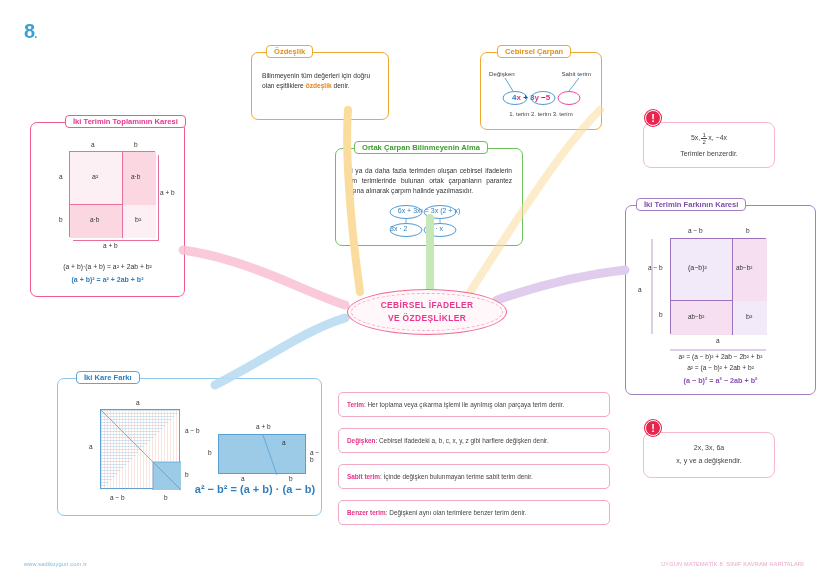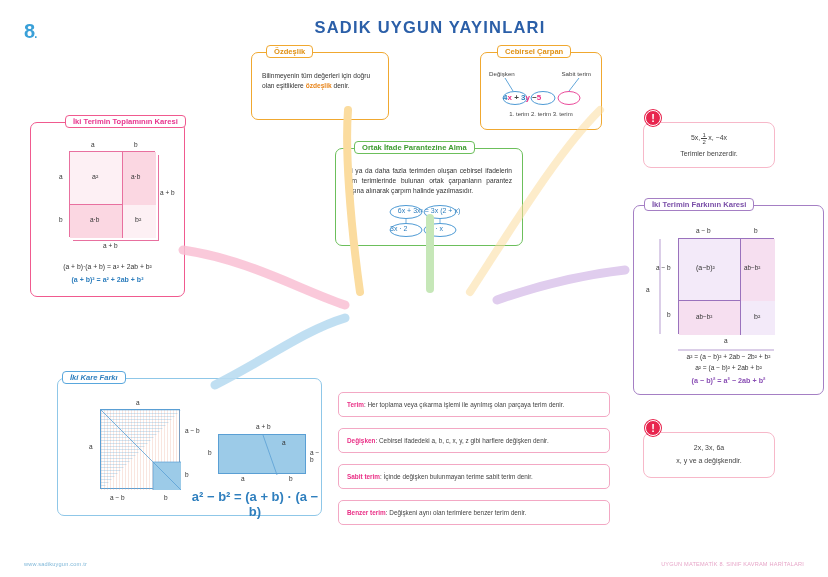--- a/index.html
+++ b/index.html
@@ -123,25 +123,29 @@
     <path d="M 345 295 C 330 230 330 150 330 120" stroke="#fbe0a8" stroke-width="8" fill="none" stroke-linecap="round" opacity="0.0"></path>
     <path d="M 360 292 C 350 220 345 150 348 110" stroke="#fbdc9f" stroke-width="8" fill="none" stroke-linecap="round"></path>
     <path d="M 430 289 C 430 250 430 230 430 218" stroke="#c6e7b8" stroke-width="8" fill="none" stroke-linecap="round"></path>
     <path d="M 497 300 C 540 285 580 275 625 270" stroke="#e0cdee" stroke-width="9" fill="none" stroke-linecap="round"></path>
     <path d="M 470 292 C 520 215 560 150 600 110" stroke="#fbdc9f" stroke-width="8" fill="none" stroke-linecap="round" opacity="0.55"></path>
   </svg>
 
   <div class="hdr-grade">
     <span>8</span><span class="dot">.</span>
   </div>
-  <div class="hdr-title">SADIK  UYGUN  YAYINLARI</div>
 
   <div class="footer-left">www.sadikuygun.com.tr</div>
   <div class="footer-right">UYGUN MATEMATİK 8. SINIF KAVRAM HARİTALARI</div>
 
+  <div class="center-ellipse">
+    <div class="inner"></div>
+    <div>CEBİRSEL İFADELER</div>
+    <div>VE ÖZDEŞLİKLER</div>
+  </div>
 
   <div class="box orange" style="left:251px; top:52px; width:138px; height:68px;">
     <div class="box-title">Özdeşlik</div>
     <div class="box-body" style="padding-top:18px;">
       <span>Bilinmeyenin tüm değerleri için doğru</span><br>
       <span>olan eşitliklere </span><span class="hl-orange">özdeşlik</span><span> denir.</span>
     </div>
   </div>
 
   <div class="box orange" style="left:480px; top:52px; width:122px; height:78px;">
@@ -150,31 +154,31 @@
     <div style="position:absolute; right:10px; top:17px; font-size:6.2px; color:#444;">Sabit terim</div>
 
     <svg style="left:0; top:0; width:122px; height:78px;">
       <path d="M 24 25 L 32 38" stroke="#3a8fcf" stroke-width="0.8" fill="none"></path>
       <path d="M 98 25 L 88 38" stroke="#3a8fcf" stroke-width="0.8" fill="none"></path>
       <ellipse cx="34" cy="45" rx="12" ry="6.5" fill="none" stroke="#3a8fcf" stroke-width="0.9"></ellipse>
       <ellipse cx="62" cy="45" rx="12" ry="6.5" fill="none" stroke="#3a8fcf" stroke-width="0.9"></ellipse>
       <ellipse cx="88" cy="45" rx="11" ry="6.5" fill="none" stroke="#e8368f" stroke-width="0.9"></ellipse>
     </svg>
 
-    <div style="position:absolute; left:22px; top:40px; font-size:8px; color:#2f7fbe; font-weight:bold;">
+    <div style="position:absolute; left:22px; top:40px; font-size:8px; color:#2f7fbe; font-weight:bold;padding-left:9px;">
       <span>4</span><span class="hl-pink">x</span>
       <span style="color:#444;">+</span>
       <span>3</span><span class="hl-pink">y</span>
       <span style="color:#444;">−</span><span style="color:#ea2f86;">5</span>
     </div>
     <div style="position:absolute; left:0; top:58px; width:100%; text-align:center; font-size:6px; color:#444;">1. terim    2. terim    3. terim</div>
   </div>
 
   <div class="box green" style="left:335px; top:148px; width:188px; height:98px;">
-    <div class="box-title" style="left:18px; color:#3f9c31;">Ortak İfade Parantezine Alma</div>
+    <div class="box-title" style="left:18px; color:#3f9c31;">Ortak Çarpan Bilinmeyenin Alma</div>
     <div class="box-body" style="padding:17px 10px 2px 10px; text-align:justify;">İki ya da daha fazla terimden oluşan cebirsel ifadelerin tüm terimlerinde bulunan ortak çarpanların parantez dışına alınarak çarpım halinde yazılmasıdır.</div>
 
     <svg style="left:0; top:0; width:188px; height:98px;">
       <ellipse cx="70" cy="63" rx="16" ry="6.5" fill="none" stroke="#3a8fcf" stroke-width="0.9"></ellipse>
       <ellipse cx="104" cy="63" rx="16" ry="6.5" fill="none" stroke="#3a8fcf" stroke-width="0.9"></ellipse>
       <ellipse cx="70" cy="81" rx="16" ry="6.5" fill="none" stroke="#3a8fcf" stroke-width="0.9"></ellipse>
       <ellipse cx="104" cy="81" rx="16" ry="6.5" fill="none" stroke="#3a8fcf" stroke-width="0.9"></ellipse>
       <path d="M 70 70 L 70 74" stroke="#3a8fcf" stroke-width="0.7"></path>
       <path d="M 104 70 L 104 74" stroke="#3a8fcf" stroke-width="0.7"></path>
     </svg>
@@ -208,21 +212,21 @@
     <span class="lbl" style="left:103px; top:18px;">b</span>
     <span class="lbl" style="left:28px; top:50px;">a</span>
     <span class="lbl" style="left:28px; top:93px;">b</span>
     <span class="lbl" style="left:129px; top:66px;">a + b</span>
     <span class="lbl" style="left:72px; top:119px;">a + b</span>
 
     <div style="position:absolute; left:0; top:140px; width:100%; text-align:center; font-size:6.8px; color:#333;">(a + b)·(a + b) = a² + 2ab + b²</div>
     <div style="position:absolute; left:0; top:153px; width:100%; text-align:center; font-size:7px; font-weight:bold; color:#2f7fbe;">(a + b)² = a² + 2ab + b²</div>
   </div>
 
-  <div class="box purple" style="left:625px; top:205px; width:191px; height:190px;margin-left:8px;">
+  <div class="box purple" style="left:625px; top:205px; width:191px; height:190px;">
     <div class="box-title" style="left:10px;">İki Terimin Farkının Karesi</div>
 
     <div style="position:absolute; left:44px; top:32px; width:96px; height:96px; border:0.9px solid #9a72bd;">
       <div style="position:absolute; left:0; top:0; width:62px; height:62px; background:#f3eaf9; border-right:0.9px solid #9a72bd; border-bottom:0.9px solid #9a72bd;">
         <span style="position:absolute; left:17px; top:25px; font-size:7px;">(a−b)²</span>
       </div>
       <div style="position:absolute; left:62px; top:0; width:34px; height:62px; background:#f6dff0;">
         <span style="position:absolute; left:3px; top:25px; font-size:6.3px;">ab−b²</span>
       </div>
       <div style="position:absolute; left:0; top:62px; width:62px; height:34px; background:#f6dff0; border-right:0.9px solid #9a72bd;">
@@ -244,21 +248,21 @@
       <path d="M 26 33 L 26 128" stroke="#9a72bd" stroke-width="0.7" fill="none"></path>
       <path d="M 44 144 L 140 144" stroke="#9a72bd" stroke-width="0.7" fill="none"></path>
     </svg>
 
     <div style="position:absolute; left:0; top:147px; width:100%; text-align:center; font-size:6.6px;">a² = (a − b)² + 2ab − 2b² + b²</div>
     <div style="position:absolute; left:0; top:158px; width:100%; text-align:center; font-size:6.6px;">a² = (a − b)² + 2ab + b²</div>
     <div style="position:absolute; left:0; top:170px; width:100%; text-align:center; font-size:7.2px; font-weight:bold; color:#8a4fb5;">(a − b)² = a² − 2ab + b²</div>
   </div>
 
   <div class="box bluelt" style="left:57px; top:378px; width:265px; height:138px;">
-    <div class="box-title" style="left:4px;font-style:italic;">İki Kare Farkı</div>
+    <div class="box-title" style="left:18px;">İki Kare Farkı</div>
 
     <div style="position:absolute; left:42px; top:30px; width:80px; height:80px; border:0.9px solid #5a9fd4;">
       <svg style="left:0; top:0; width:80px; height:80px;">
         <defs>
           <pattern id="hatchV" width="3" height="3" patternUnits="userSpaceOnUse">
             <path d="M0 0 L0 3" stroke="#e79a86" stroke-width="0.6"></path>
           </pattern>
           <pattern id="hatchH" width="3" height="3" patternUnits="userSpaceOnUse">
             <path d="M0 0 L3 0" stroke="#5a9fd4" stroke-width="0.6"></path>
           </pattern>
@@ -283,21 +287,21 @@
         <path d="M 44 0 L 58 40" stroke="#5a9fd4" stroke-width="0.8" fill="none"></path>
       </svg>
     </div>
     <span class="lbl" style="left:198px; top:44px;">a + b</span>
     <span class="lbl" style="left:150px; top:70px;">b</span>
     <span class="lbl" style="left:224px; top:60px;">a</span>
     <span class="lbl" style="left:252px; top:70px;">a − b</span>
     <span class="lbl" style="left:183px; top:96px;">a</span>
     <span class="lbl" style="left:231px; top:96px;">b</span>
 
-    <div style="position:absolute; left:132px; top:110px; width:130px; text-align:center; font-size:13px; font-weight:bold; color:#2f7fbe;">a² − b² = (a + b) · (a − b)</div>
+    <div style="position:absolute; left:132px; top:104px; width:130px; text-align:center; font-size:11px; font-weight:bold; color:#2f7fbe;">a² − b² = (a + b) · (a − b)</div>
   </div>
 
   <div class="def" style="top:392px;">
     <span><b>Terim</b>: <span>Her toplama veya çıkarma işlemi ile ayrılmış olan parçaya terim denir.</span></span>
   </div>
   <div class="def" style="top:428px;">
     <span><b>Değişken</b>: <span>Cebirsel ifadedeki a, b, c, x, y, z gibi harflere değişken denir.</span></span>
   </div>
   <div class="def" style="top:464px;">
     <span><b>Sabit terim</b>: <span>İçinde değişken bulunmayan terime sabit terim denir.</span></span>

